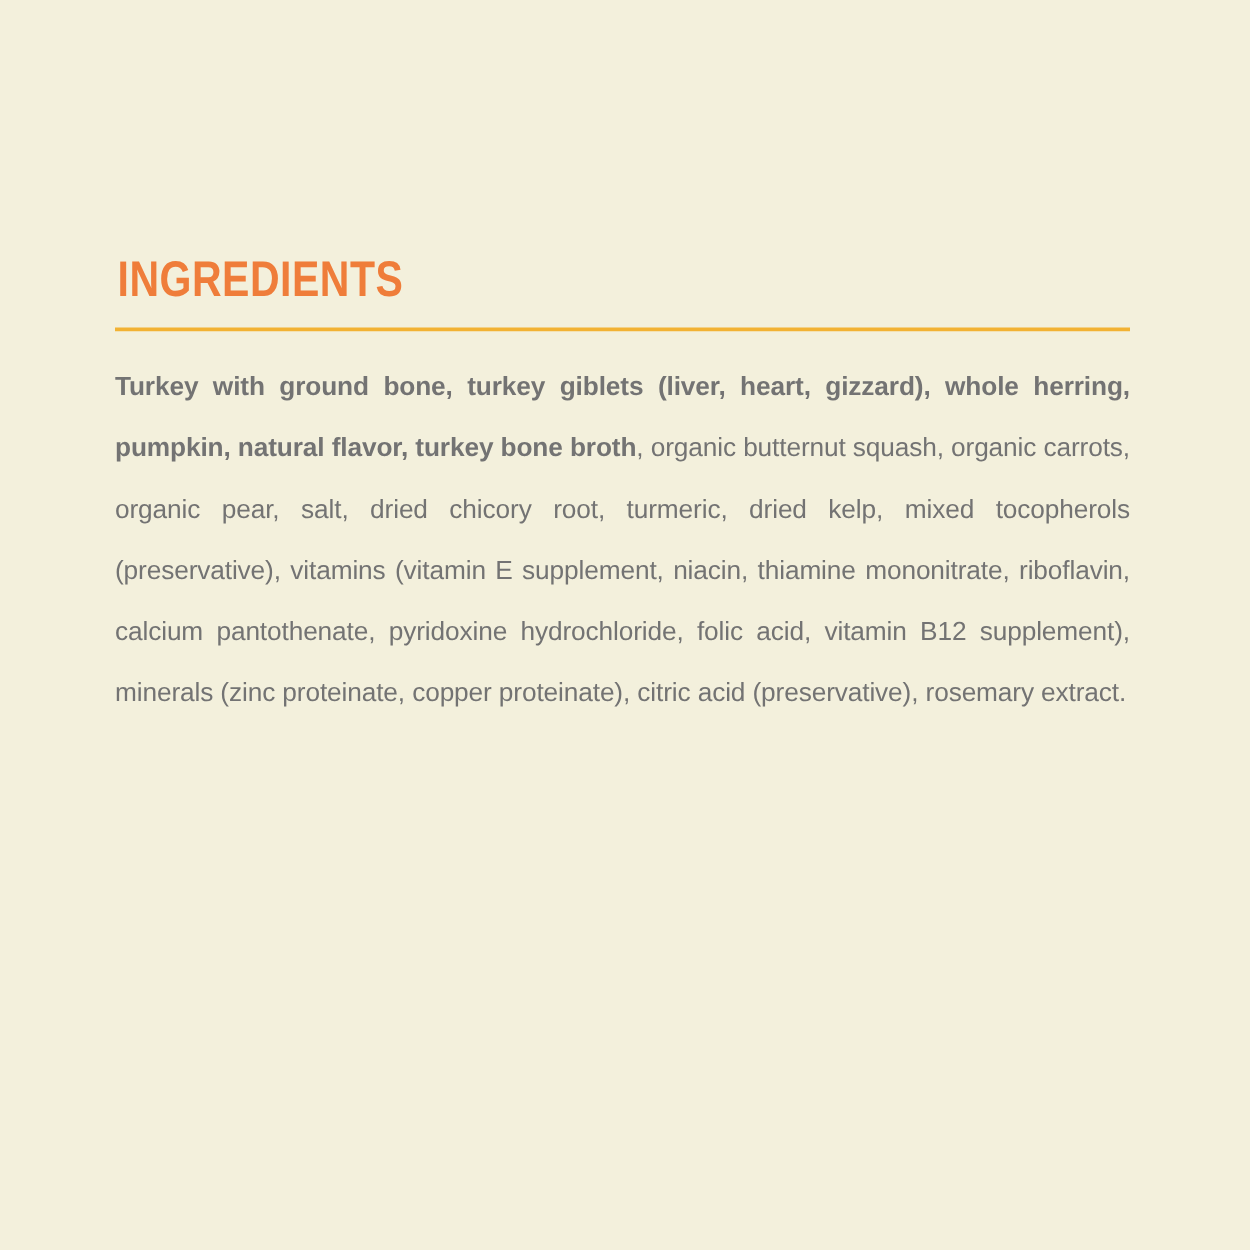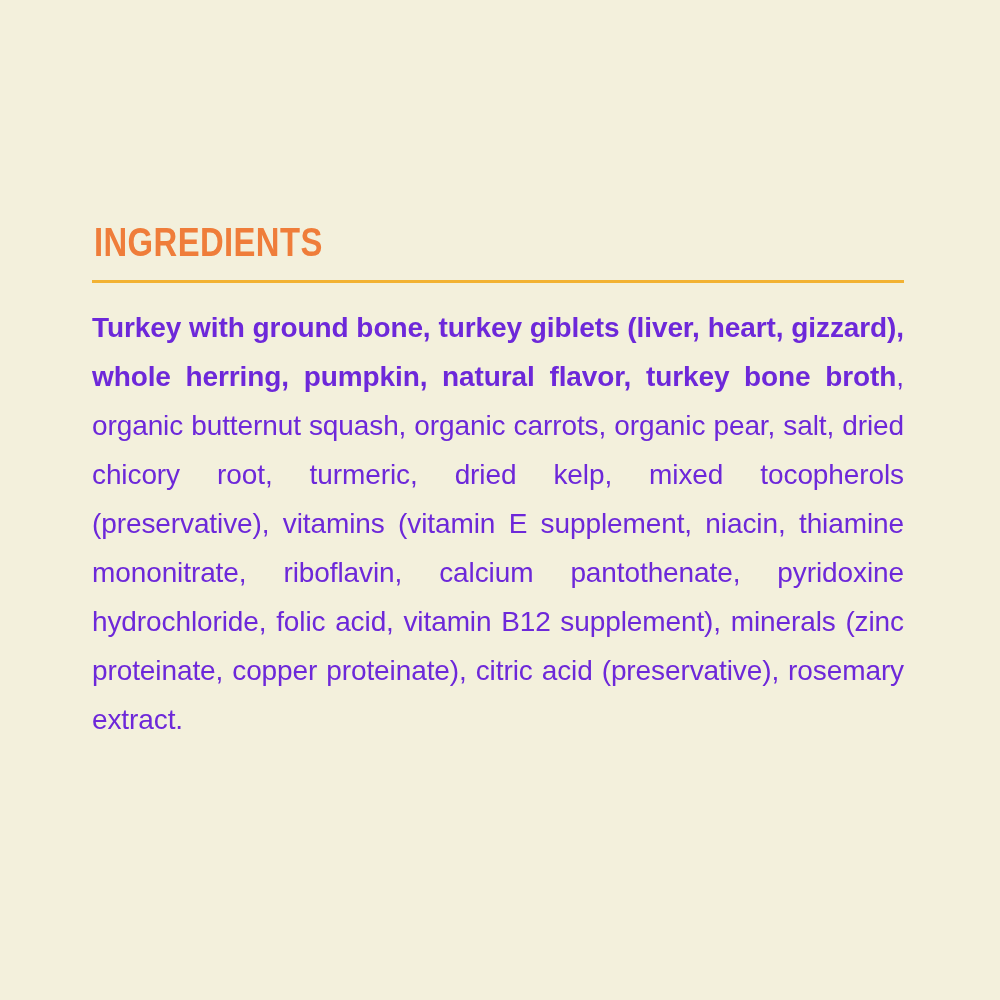--- a/index.html
+++ b/index.html
@@ -9,21 +9,21 @@
   body {
     width: 1000px;
     height: 1000px;
     background: #f3f0dc;
     font-family: "Liberation Sans", sans-serif;
     overflow: hidden;
   }
   .panel {
     position: absolute;
     left: 92px;
-    top: 222px;
+    top: 204px;
     width: 812px;
   }
   .heading {
     font-family: "Liberation Sans", sans-serif;
     font-size: 40px;
     font-weight: bold;
     letter-spacing: 0.5px;
     color: #ef7d3a;
     text-transform: uppercase;
     line-height: 1.0;
@@ -32,23 +32,23 @@
     transform-origin: left center;
   }
   .rule {
     width: 812px;
     height: 3px;
     background: #f2b233;
     margin-bottom: 20px;
   }
   .ingredients {
     font-family: "Liberation Sans", sans-serif;
-    font-size: 28px;
+    font-size: 21px;
     line-height: 49px;
-    color: #6d28d9;
+    color: #737373;
     text-align: justify;
     text-justify: inter-word;
     letter-spacing: -0.1px;
     margin: 0;
   }
   .ingredients b {
     font-weight: bold;
   }
   .ingredients .rest {
     font-weight: normal;

